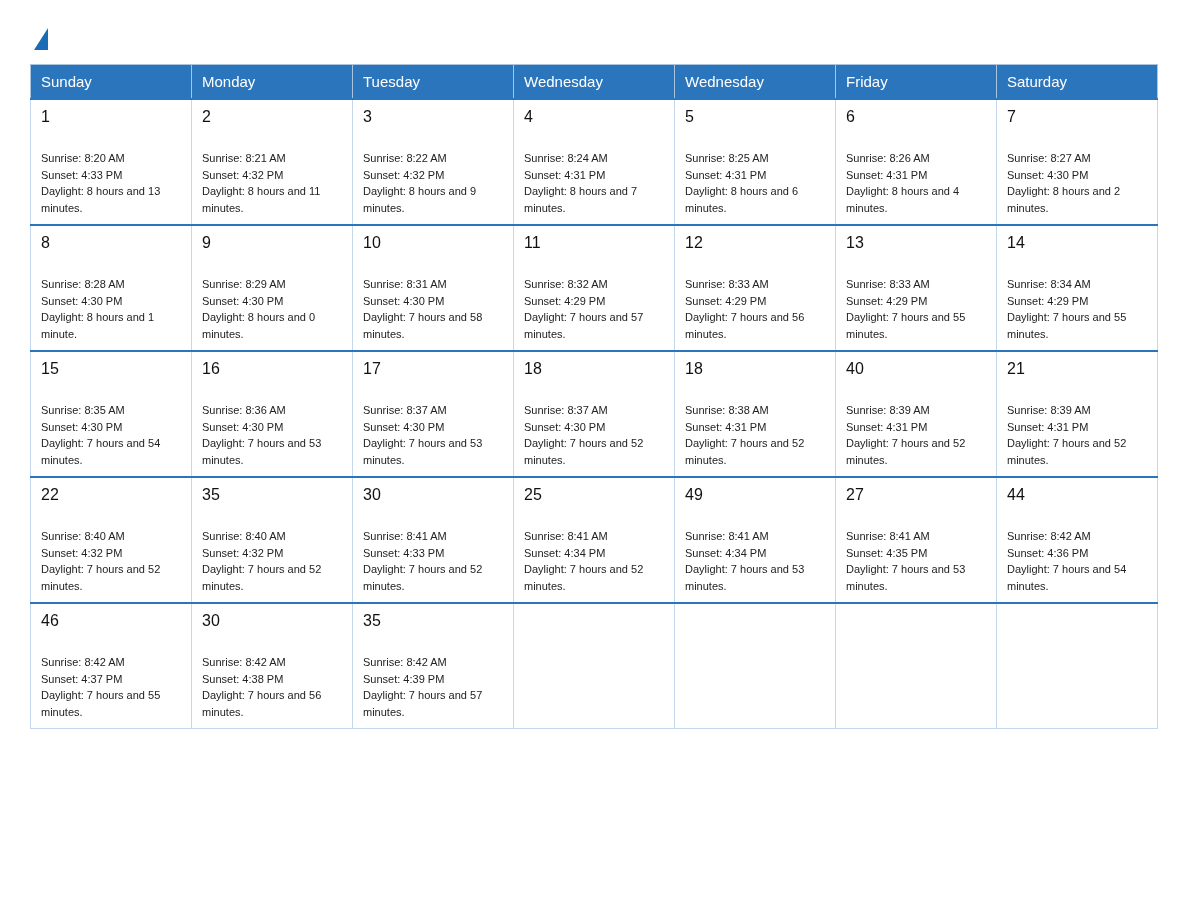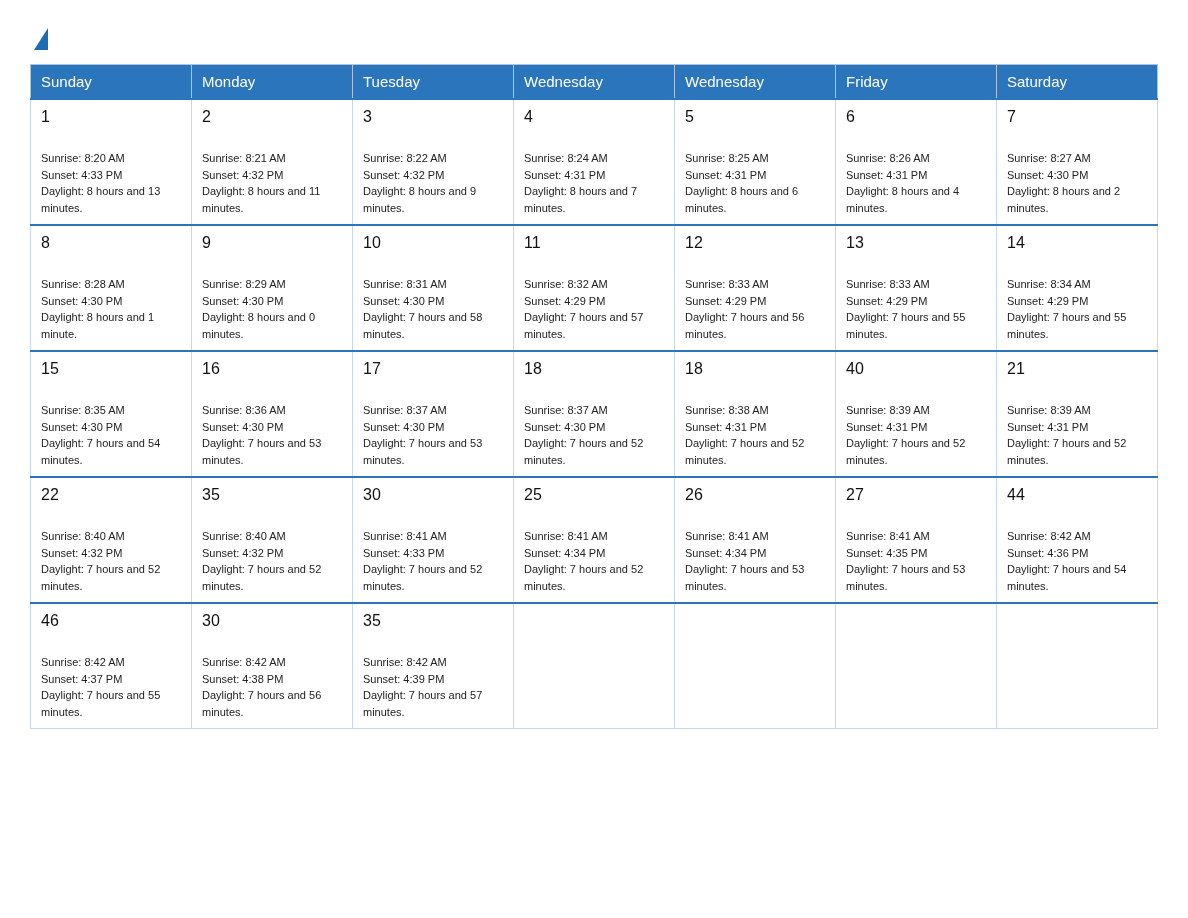--- a/index.html
+++ b/index.html
@@ -322,21 +322,21 @@
       </td>
         <td>
         <span class="day-number">25</span>
         <div class="day-info">
           Sunrise: 8:41 AM<br>
           Sunset: 4:34 PM<br>
           Daylight: 7 hours and 52 minutes.
         </div>
       </td>
         <td>
-        <span class="day-number">26</span>
+        <span class="day-number">49</span>
         <div class="day-info">
           Sunrise: 8:41 AM<br>
           Sunset: 4:34 PM<br>
           Daylight: 7 hours and 53 minutes.
         </div>
       </td>
         <td>
         <span class="day-number">27</span>
         <div class="day-info">
           Sunrise: 8:41 AM<br>

